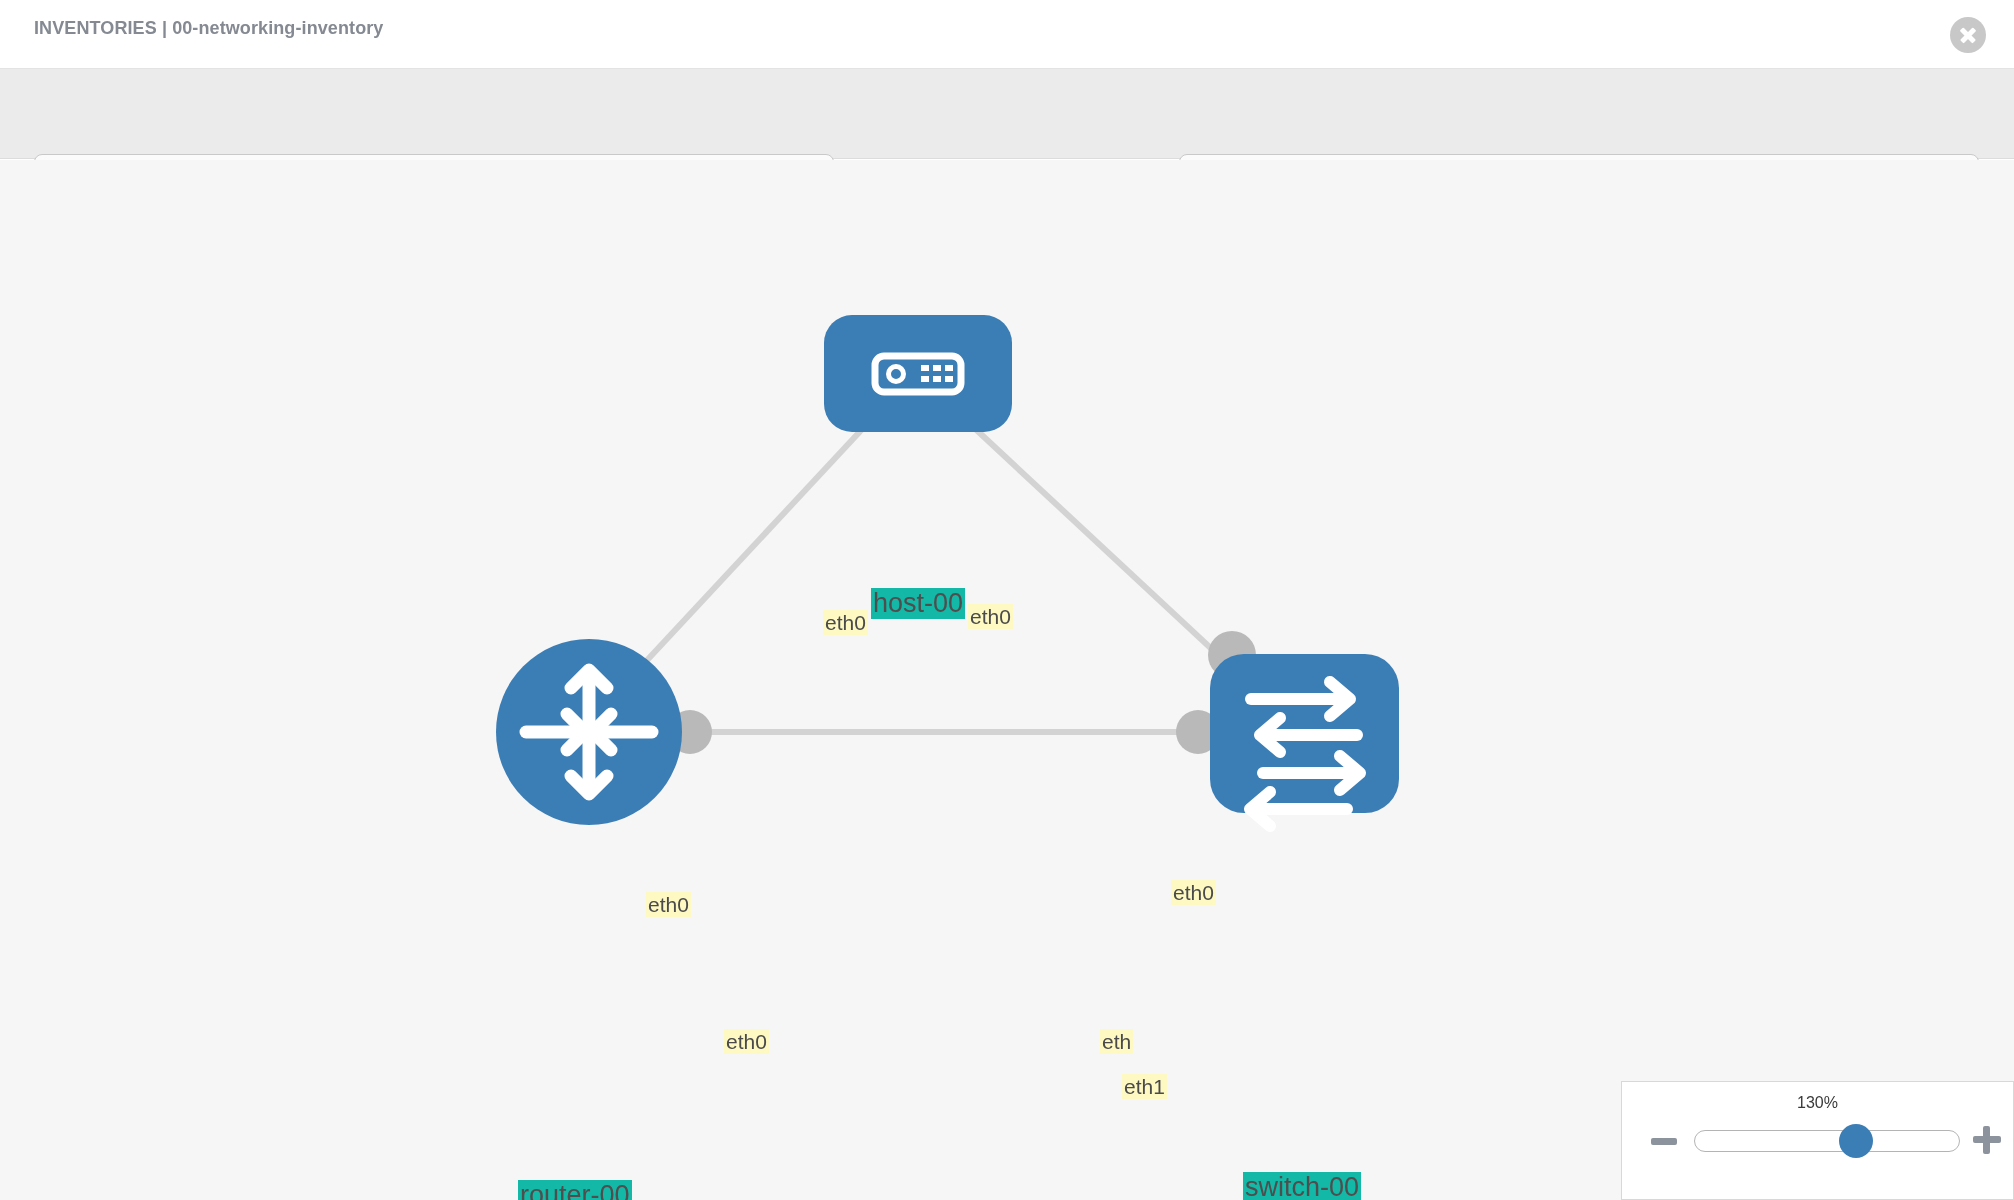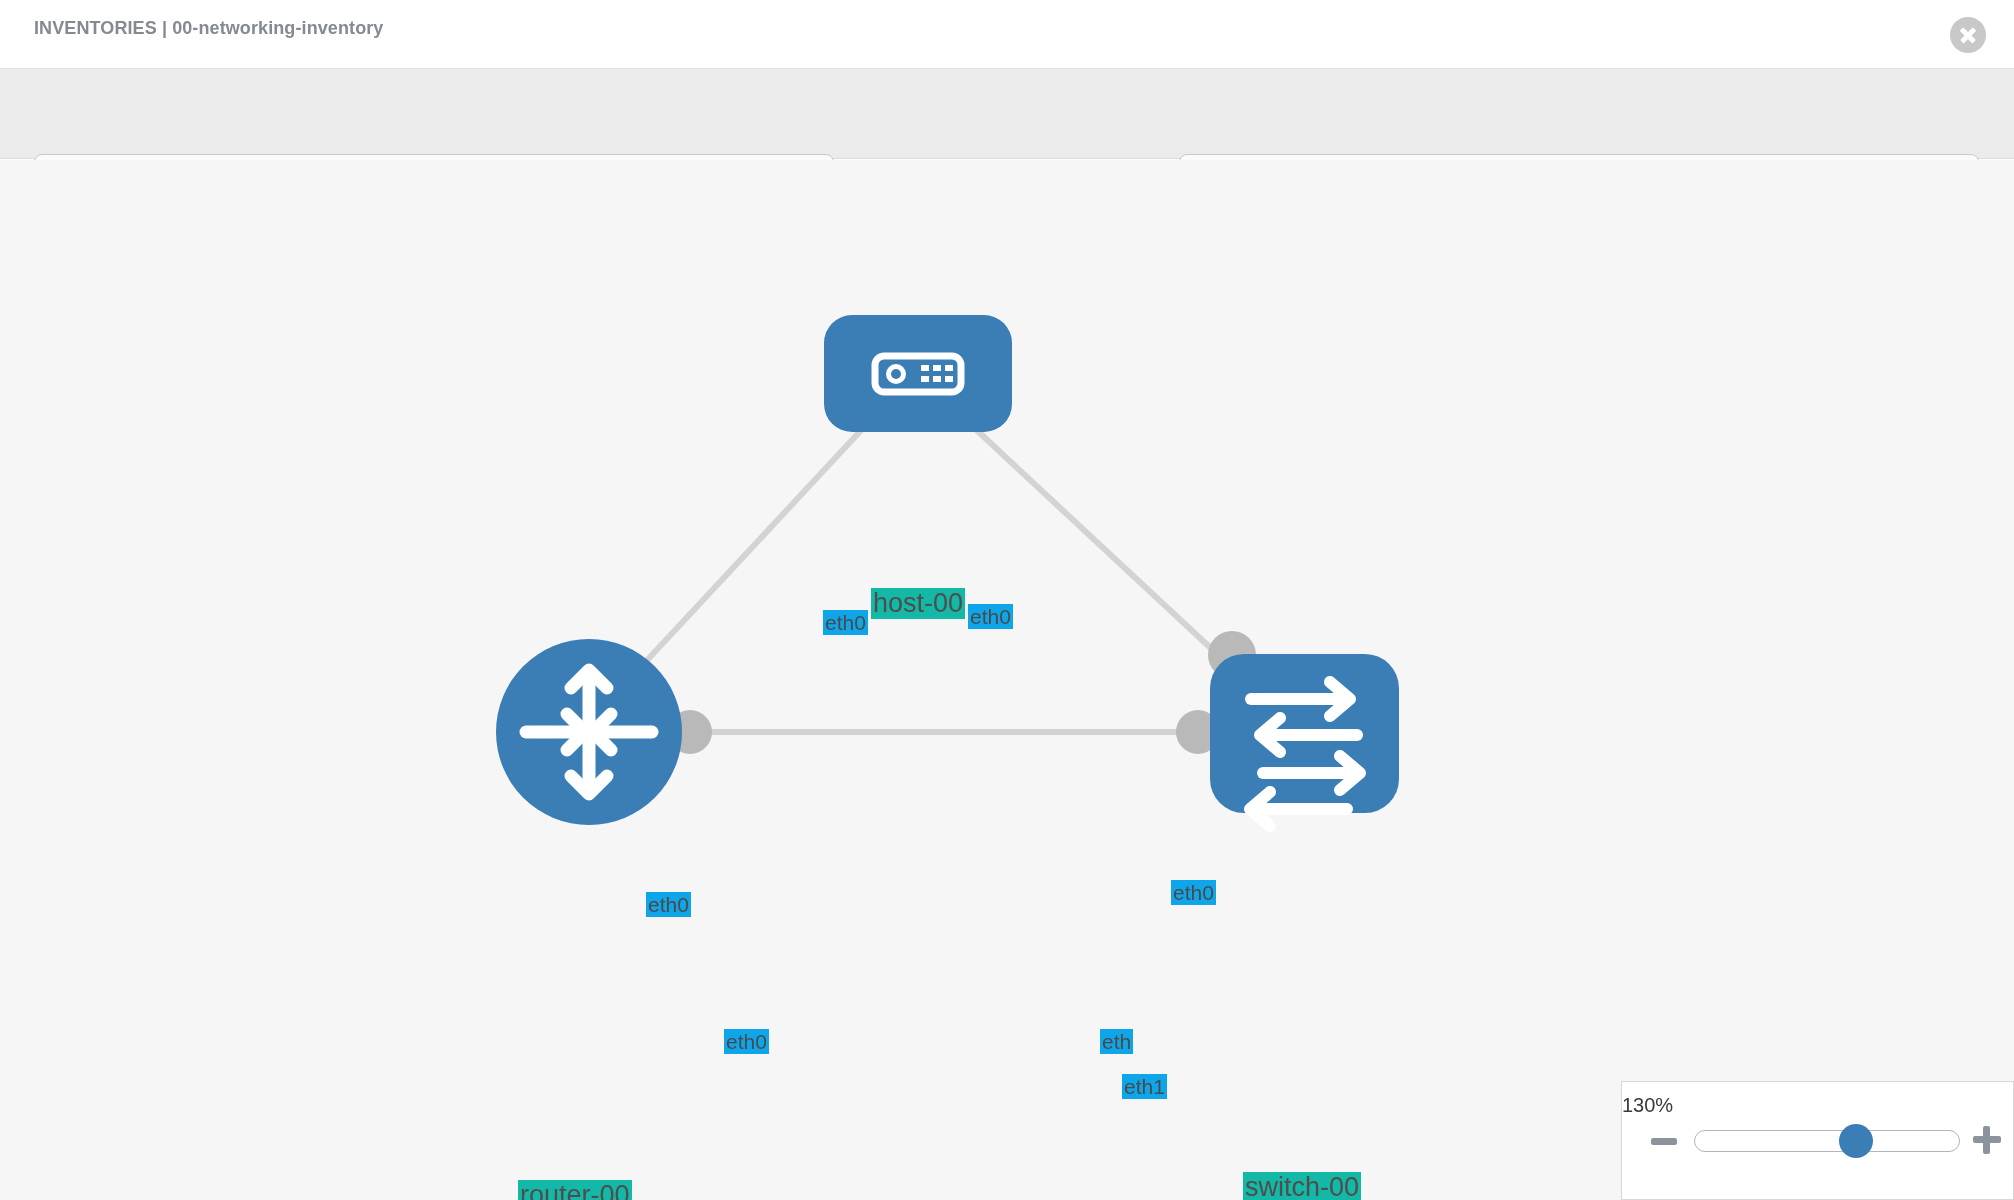--- a/index.html
+++ b/index.html
@@ -80,38 +80,38 @@
     position: absolute;
     background: #14b8a6;
     color: #4e4e4e;
     font-size: 27px;
     white-space: nowrap;
     padding: 0 2px;
     line-height: 31px;
   }
   .iface-label {
     position: absolute;
-    background: #0ea5e9;
+    background: #fef9c3;
     color: #4a4a4a;
     font-size: 21px;
     white-space: nowrap;
     padding: 0 2px;
     line-height: 25px;
   }
 
   
   .zoom-panel {
     position: absolute; left: 1621px; top: 1081px;
     width: 393px; height: 119px;
     background: #ffffff;
     border: 1px solid #d8d8d8;
   }
   .zoom-value {
     position: absolute; left: 0; right: 0; top: 12px;
-    text-align: left; font-size: 20px; color: #3a3a3a;
+    text-align: center; font-size: 16px; color: #3a3a3a;
   }
   .zoom-minus {
     position: absolute; left: 29px; top: 56px;
     width: 26px; height: 7px; background: #8c939c; border-radius: 2px;
     cursor: pointer;
   }
   .zoom-plus {
     position: absolute; left: 351px; top: 44px;
     width: 28px; height: 28px; cursor: pointer;
   }

